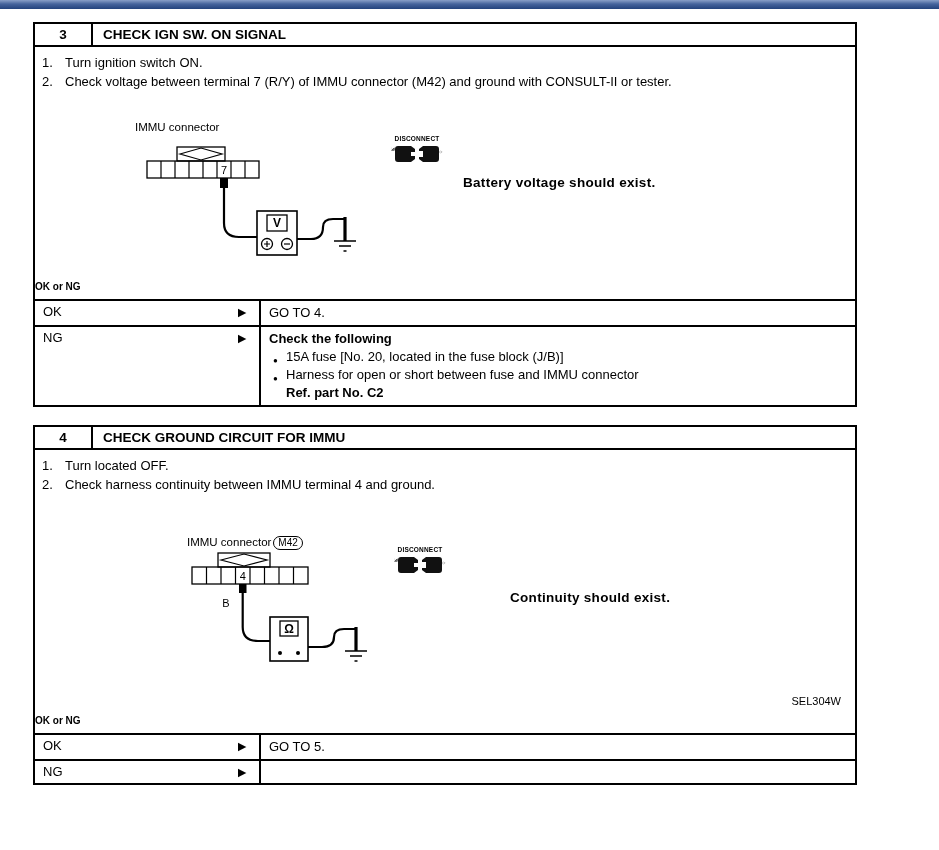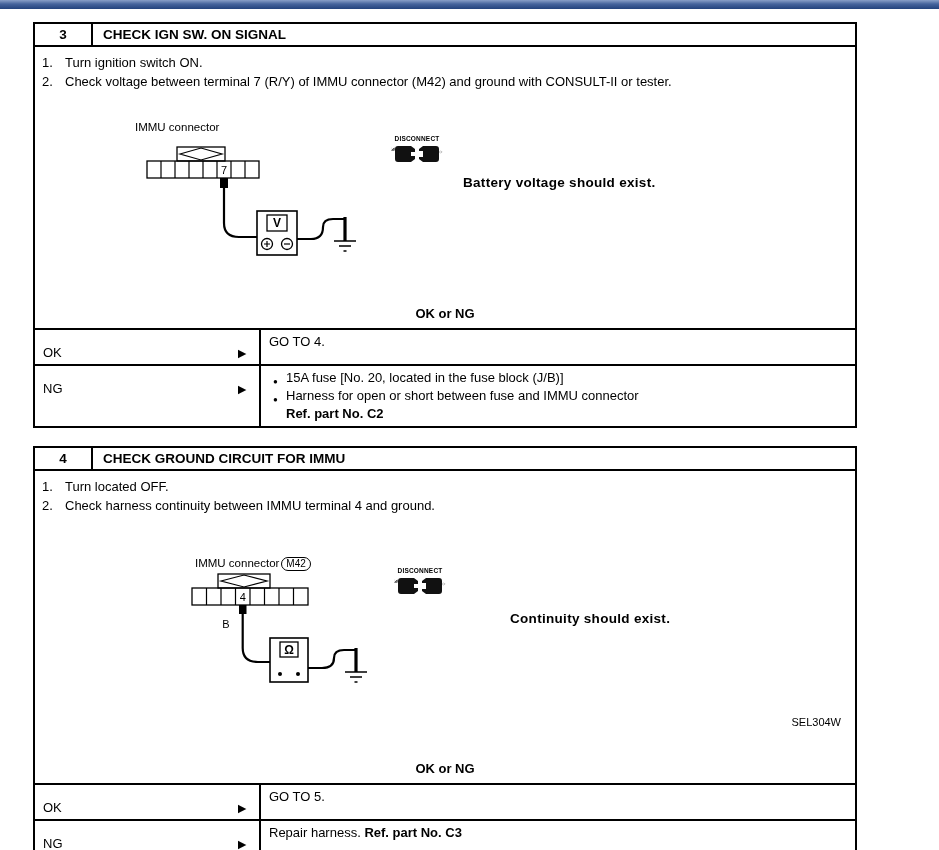--- a/index.html
+++ b/index.html
@@ -29,23 +29,23 @@
   .dterm{font-size:11px;text-anchor:middle;font-family:"Liberation Sans",sans-serif;}
   .vtext{font-size:12px;font-weight:bold;text-anchor:middle;font-family:"Liberation Sans",sans-serif;}
   .icons{position:absolute;width:52px;display:flex;align-items:center;}
   .icons .gap1{margin-top:8px;}
   .icons .gap2{margin-top:6px;}
   .hs-text{fill:#fff;font-size:8.5px;font-weight:bold;text-anchor:middle;font-family:"Liberation Sans",sans-serif;}
   .disc-label{font-size:6.5px;font-weight:bold;letter-spacing:.2px;text-align:center;}
   .key-text{font-size:7.5px;font-weight:bold;text-anchor:middle;font-family:"Liberation Sans",sans-serif;}
   .fig-note{position:absolute;font-weight:bold;font-size:13.5px;letter-spacing:.3px;white-space:nowrap;}
   .fig-code{text-align:right;padding-right:14px;font-size:11px;height:16px;line-height:14px;}
-  .okng{text-align:center;font-weight:bold;font-size:13px;padding:5px 0 7px;margin-top:25px;}
+  .okng{font-weight:bold;font-size:10px;padding:5px 0 7px;}
   .rrow{display:flex;border-top:2px solid #000;font-size:13px;}
-  .rleft{width:226px;flex:none;box-sizing:border-box;border-right:2px solid #000;display:flex;justify-content:space-between;align-items:flex-start;padding:15px 10px 3px 8px;}
+  .rleft{width:226px;flex:none;box-sizing:border-box;border-right:2px solid #000;display:flex;justify-content:space-between;align-items:flex-start;padding:3px 10px 3px 8px;}
   .arrow::before{content:"►";font-size:14px;line-height:16px;}
   .rright{flex:1;padding:3px 10px 3px 8px;line-height:18px;}
   .bold{font-weight:bold;}
   .bullet{position:relative;padding-left:17px;}
   .bullet::before{content:"●";position:absolute;left:4px;top:4px;font-size:8px;}
   .ref-line{padding-left:17px;font-weight:bold;}
 </style>
 </head>
 <body>
 
@@ -134,20 +134,21 @@
           <span class="arrow"></span>
         </div>
         <div class="rright">GO TO 4.</div>
       </div>
       <div class="rrow">
         <div class="rleft">
           <span>NG</span>
           <span class="arrow"></span>
         </div>
         <div class="rright">
+          <div class="bold">Check the following</div>
           <div class="bullet">15A fuse [No. 20, located in the fuse block (J/B)]</div>
           <div class="bullet">Harness for open or short between fuse and IMMU connector</div>
           <div class="ref-line">Ref. part No. C2</div>
         </div>
       </div>
     </div>
   </section>
 
   <section class="step step-4">
     <header class="step-header">
@@ -160,21 +161,21 @@
         <span class="instr-num">1.</span>
         <span>Turn located OFF.</span>
       </div>
       <div class="instr">
         <span class="instr-num">2.</span>
         <span>Check harness continuity between IMMU terminal 4 and ground.</span>
       </div>
     </div>
 
     <div class="figure figure-4">
-      <div class="conn-label" style="left:160px;top:42px;">
+      <div class="conn-label" style="left:152px;top:42px;">
         <span>IMMU connector</span><span class="conn-tag">M42</span>
       </div>
 
       <svg class="diagram" style="left:149px;top:55px;" width="240" height="142" viewBox="0 0 240 142">
 
         <rect class="box" x="34" y="4" width="52" height="14"></rect>
         <path class="thin" d="M37,11 L60,5 L83,11 L60,17 Z"></path>
 
         <rect class="box" x="8" y="18" width="116" height="17"></rect>
         <path class="thin" d="M22.5,18 V35 M37,18 V35 M51.5,18 V35 M66,18 V35 M80.5,18 V35 M95,18 V35 M109.5,18 V35"></path>
@@ -230,19 +231,16 @@
           <span>OK</span>
           <span class="arrow"></span>
         </div>
         <div class="rright">GO TO 5.</div>
       </div>
       <div class="rrow">
         <div class="rleft">
           <span>NG</span>
           <span class="arrow"></span>
         </div>
-        <div class="rright">
-          <span>Repair harness. </span><span class="bold">Ref. part No. C3</span>
-        </div>
       </div>
     </div>
   </section>
 </div>
 
 </body></html>

